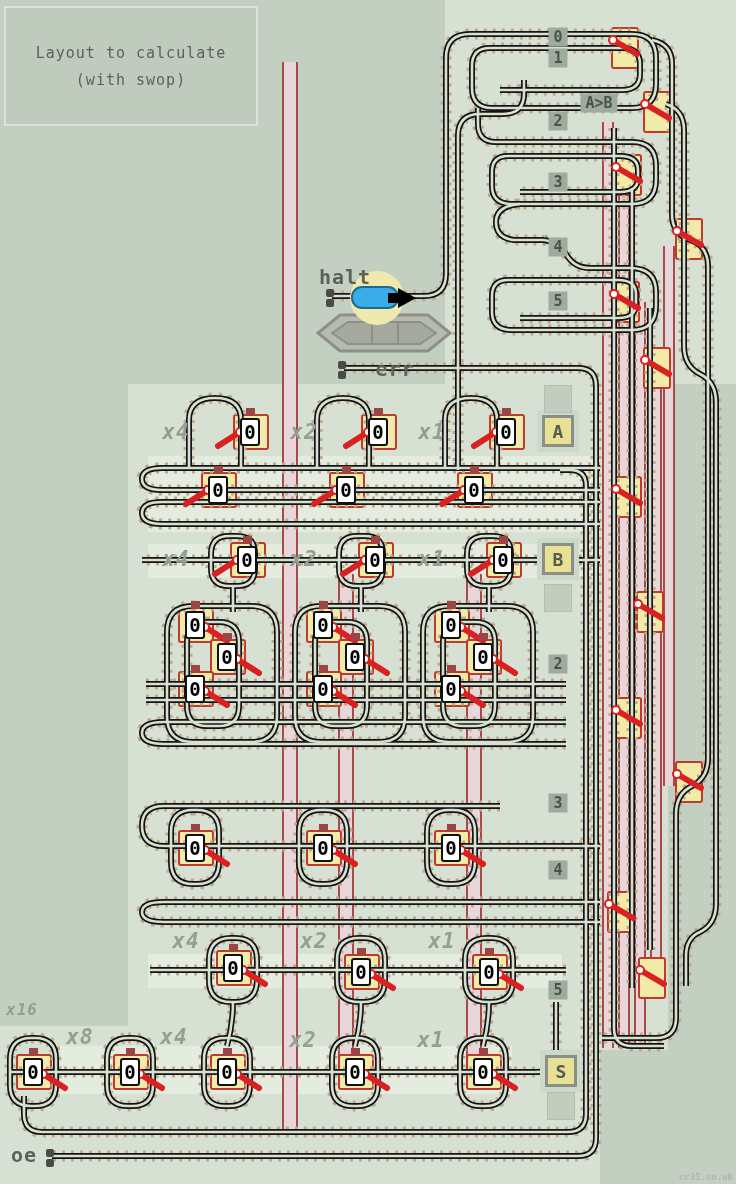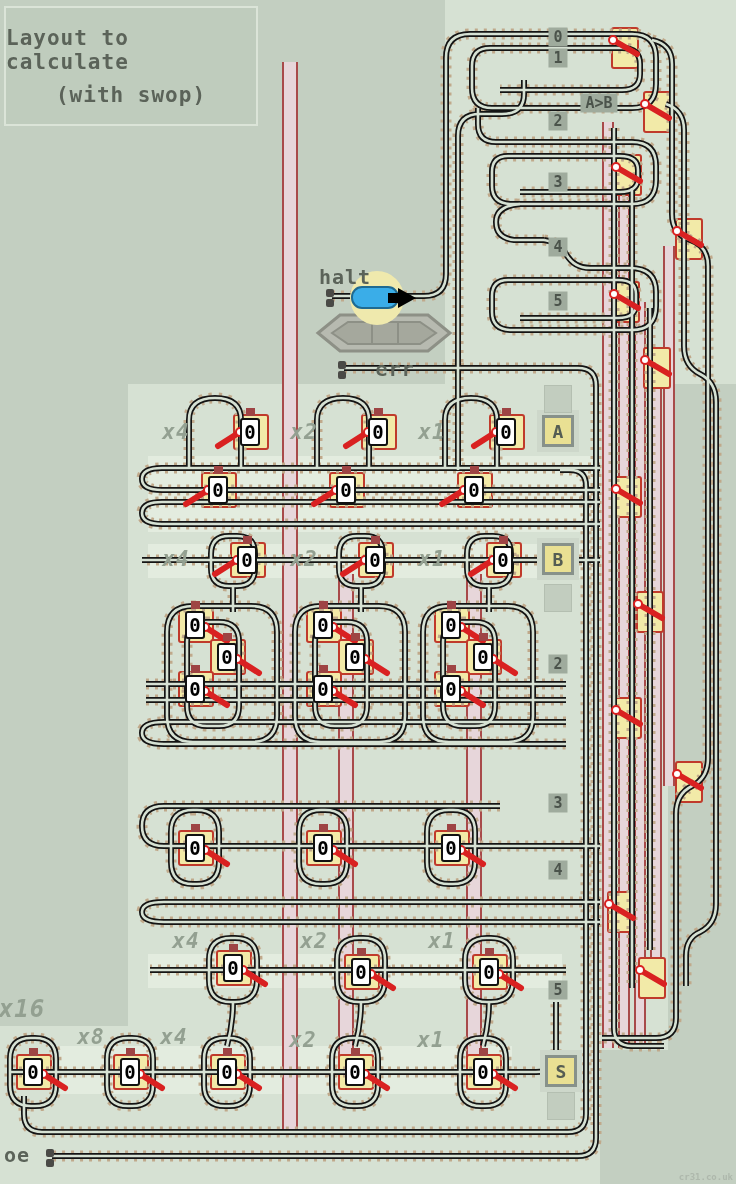--- a/index.html
+++ b/index.html
@@ -17,21 +17,21 @@
          font-family:"DejaVu Sans Mono","Liberation Mono",monospace;}
   #rails{position:absolute;left:0;top:0;}
   .t-tie{fill:none;stroke:var(--tie);stroke-width:11;stroke-dasharray:3 6;}
   .t-rail{fill:none;stroke:var(--rail);stroke-width:6;}
   .t-inner{fill:none;stroke:var(--inner);stroke-width:2.6;}
   #labels{position:absolute;left:0;top:0;width:736px;height:1184px;}
   .abs{position:absolute;transform:translate(-50%,-50%);white-space:nowrap;}
   #title-box{position:absolute;left:4px;top:6px;width:250px;height:116px;
     background:var(--titlebox);border:2px solid var(--titleborder);
     display:flex;flex-direction:column;justify-content:center;align-items:center;gap:9px;}
-  .title-line{color:var(--textdark);font-weight:bold;font-size:21px;letter-spacing:1px;}
+  .title-line{color:var(--textdark);font-weight:normal;font-size:15px;letter-spacing:1px;text-align:right;}
   .io-label{color:var(--textdark);font-weight:bold;font-size:20px;letter-spacing:1px;text-align:center;}
   .mult-label{color:var(--labelgray);font-weight:bold;font-size:21px;letter-spacing:1px;font-style:italic;}
   .badge{background:var(--badgebg);color:var(--badgetext);font-weight:bold;font-size:15px;
     padding:1px 5px;line-height:17px;}
   .reg-badge{width:26px;height:26px;background:var(--ybadge);border:3px solid var(--yframe);
     outline:5px solid #cdd7ca;display:flex;align-items:center;justify-content:center;
     color:#555d53;font-weight:bold;font-size:18px;}
   .empty-slot{width:26px;height:26px;background:#c2cdbf;border:1px solid #b4bfb1;}
   #watermark{position:absolute;right:3px;bottom:2px;color:var(--wm);font-size:9px;font-weight:bold;}
 </style>
@@ -451,22 +451,22 @@
       <polygon points="398,288 416,298 398,308" fill="var(--arrow)"></polygon>
     </svg>
 
   <div id="labels">
     <div id="title-box">
       <div class="title-line">Layout to calculate</div>
       <div class="title-line">(with swop)</div>
     </div>
     <div class="abs io-label" style="left:345px;top:277px;">halt</div>
     <div class="abs io-label" style="left:351px;top:369px;margin-left:44px;">err</div>
-    <div class="abs io-label" style="left:17px;top:1155px;">oe</div>
-    <div class="abs mult-label" style="left:22px;top:1009px;font-size:24px;">x16</div>
+    <div class="abs io-label" style="left:24px;top:1155px;">oe</div>
+    <div class="abs mult-label" style="left:22px;top:1009px;font-size:16px;">x16</div>
     <div id="watermark">cr31.co.uk</div>
   <div class="abs badge" style="left: 558px; top: 37px;">0</div>
       <div class="abs badge" style="left: 558px; top: 58px;">1</div>
       <div class="abs badge" style="left: 599px; top: 103px;">A&gt;B</div>
       <div class="abs badge" style="left: 558px; top: 121px;">2</div>
       <div class="abs badge" style="left: 558px; top: 182px;">3</div>
       <div class="abs badge" style="left: 558px; top: 247px;">4</div>
       <div class="abs badge" style="left: 558px; top: 301px;">5</div>
       <div class="abs badge" style="left: 558px; top: 664px;">2</div>
       <div class="abs badge" style="left: 558px; top: 803px;">3</div>
@@ -480,18 +480,18 @@
       <div class="abs empty-slot" style="left: 561px; top: 1106px;"></div>
       <div class="abs mult-label" style="left: 176px; top: 432px;">x4</div>
       <div class="abs mult-label" style="left: 304px; top: 432px;">x2</div>
       <div class="abs mult-label" style="left: 432px; top: 432px;">x1</div>
       <div class="abs mult-label" style="left: 176px; top: 559px;">x4</div>
       <div class="abs mult-label" style="left: 304px; top: 559px;">x2</div>
       <div class="abs mult-label" style="left: 432px; top: 559px;">x1</div>
       <div class="abs mult-label" style="left: 186px; top: 941px;">x4</div>
       <div class="abs mult-label" style="left: 314px; top: 941px;">x2</div>
       <div class="abs mult-label" style="left: 442px; top: 941px;">x1</div>
-      <div class="abs mult-label" style="left: 80px; top: 1037px; margin-left: 11px;">x8</div>
+      <div class="abs mult-label" style="left: 80px; top: 1037px;">x8</div>
       <div class="abs mult-label" style="left: 174px; top: 1037px;">x4</div>
       <div class="abs mult-label" style="left: 303px; top: 1040px;">x2</div>
       <div class="abs mult-label" style="left: 431px; top: 1040px;">x1</div>
     </div>
 </div>
 
 </body></html>

